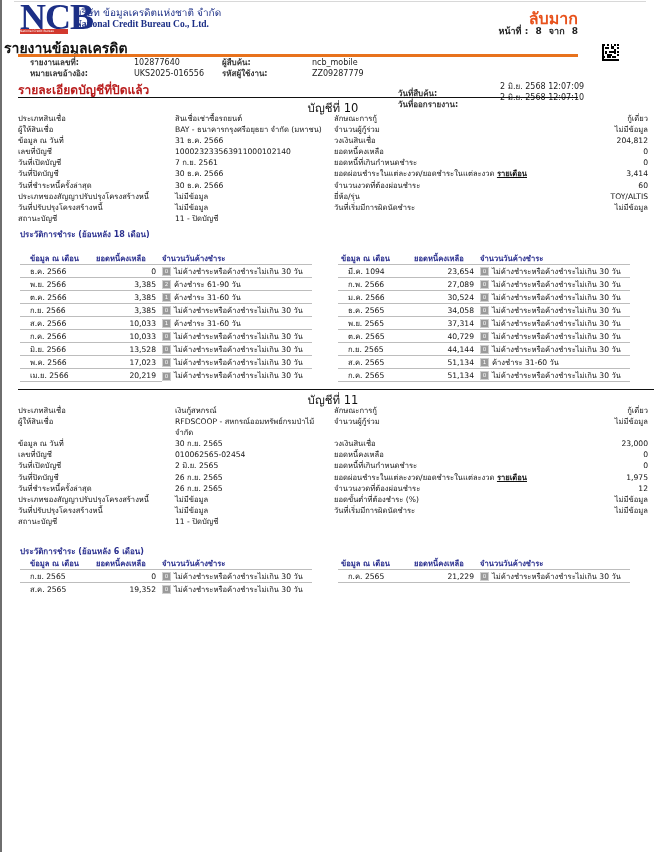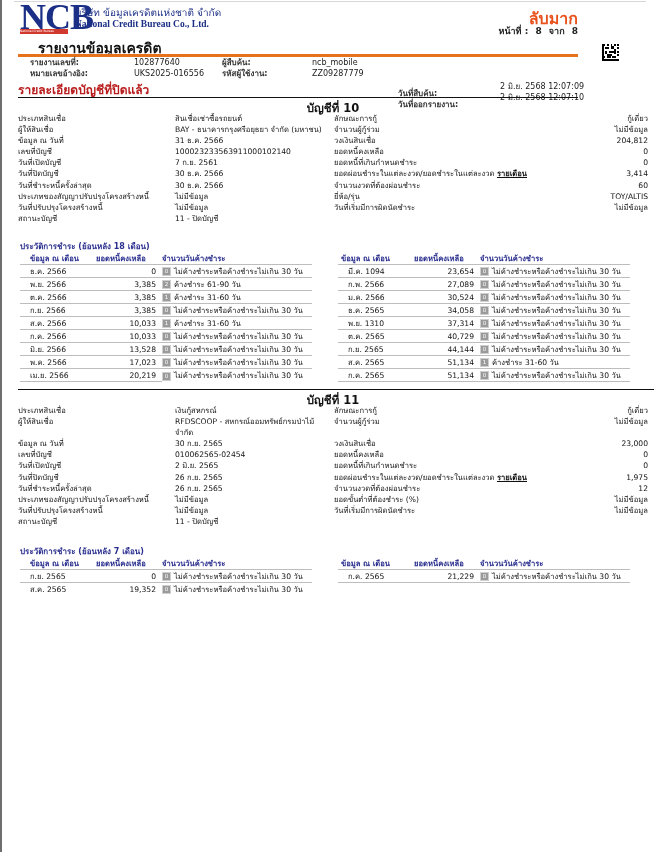--- a/index.html
+++ b/index.html
@@ -15,31 +15,31 @@
   .logo-strip { width:48px; height:5px; background:#d2392e; margin-top:1px; font-size:3px; color:#fff; line-height:5px; overflow:hidden; white-space:nowrap; }
   .company-th { position:absolute; left:75px; top:5px; font-size:10px; color:#1c2f86; font-family:"DejaVu Sans",sans-serif; }
   .company-en { position:absolute; left:75px; top:19px; font-size:9.5px; color:#1c2f86; font-weight:bold; font-family:"Liberation Serif","DejaVu Serif",serif; }
 
   .confidential { position:absolute; right:88px; top:6px; font-size:16px; font-weight:bold; color:#e8521c; }
   .page-num { position:absolute; right:88px; top:24px; font-size:9px; font-weight:bold; color:#222; }
   .page-num span { margin-left:4px; }
 
   .barcode { position:absolute; left:602px; top:44px; width:17px; height:17px; }
 
-  .report-title { position:absolute; left:38px; top:37px; font-size:14px; font-weight:bold; color:#111; }
+  .report-title { position:absolute; left:4px; top:37px; font-size:14px; font-weight:bold; color:#111; }
   .orange-line { position:absolute; left:18px; top:54px; width:560px; height:3px; background:#e8721c; }
 
   .meta { position:absolute; top:57px; font-size:8px; line-height:11px; }
   .meta .lbl { font-weight:bold; color:#333; }
   .meta .val { color:#222; }
 
   .section-title { position:absolute; left:18px; top:80px; font-size:12px; color:#b91c1c; font-weight:bold; }
   .black-line { position:absolute; left:18px; width:560px; height:1px; background:#111; }
 
-  .acct-title { position:absolute; left:0; width:666px; text-align:center; font-size:11.5px; font-weight:bold; color:#111; }
+  .acct-title { position:absolute; left:0; width:666px; text-align:center; font-size:11.5px; font-weight:normal; color:#111; }
 
   .kv { position:absolute; font-size:7.6px; line-height:11.1px; color:#111; white-space:nowrap; }
   .kv .row { height:11.1px; }
   .right-val { text-align:right; }
   .ul { text-decoration:underline; font-weight:bold; }
 
   .hist-title { position:absolute; left:20px; font-size:8px; font-weight:bold; color:#2a2f8e; }
   .hist { position:absolute; font-size:7.6px; border-collapse:collapse; }
   .hist th { color:#2a2f8e; font-weight:bold; text-align:left; padding:0; height:10px; border-bottom:1px solid #bdbdbd; white-space:nowrap; }
   .hist td { padding:0; height:11px; border-bottom:1px solid #bdbdbd; white-space:nowrap; color:#111; }
@@ -165,21 +165,21 @@
   <div class="row">ไม่มีข้อมูล</div>
   <div class="row">204,812</div>
   <div class="row">0</div>
   <div class="row">0</div>
   <div class="row">3,414</div>
   <div class="row">60</div>
   <div class="row">TOY/ALTIS</div>
   <div class="row">ไม่มีข้อมูล</div>
 </div>
 
-<div class="hist-title" style="top:240px;">ประวัติการชำระ (ย้อนหลัง 18 เดือน)</div>
+<div class="hist-title" style="top:228px;">ประวัติการชำระ (ย้อนหลัง 18 เดือน)</div>
 
 <table class="hist" style="left:20px; top:252px;">
   <thead>
       <tr>
     <th class="c-month">ข้อมูล ณ เดือน</th>
     <th class="c-bal">ยอดหนี้คงเหลือ</th>
     <th class="c-status">จำนวนวันค้างชำระ</th>
   </tr>
     </thead>
   <tbody>
@@ -254,21 +254,21 @@
         <td class="c-month">ม.ค. 2566</td>
         <td class="c-bal">30,524</td>
         <td class="c-status"><span class="badge">0</span><span>ไม่ค้างชำระหรือค้างชำระไม่เกิน 30 วัน</span></td>
       </tr>
     <tr>
         <td class="c-month">ธ.ค. 2565</td>
         <td class="c-bal">34,058</td>
         <td class="c-status"><span class="badge">0</span><span>ไม่ค้างชำระหรือค้างชำระไม่เกิน 30 วัน</span></td>
       </tr>
     <tr>
-        <td class="c-month">พ.ย. 1310</td>
+        <td class="c-month">พ.ย. 2565</td>
         <td class="c-bal">37,314</td>
         <td class="c-status"><span class="badge">0</span><span>ไม่ค้างชำระหรือค้างชำระไม่เกิน 30 วัน</span></td>
       </tr>
     <tr>
         <td class="c-month">ต.ค. 2565</td>
         <td class="c-bal">40,729</td>
         <td class="c-status"><span class="badge">0</span><span>ไม่ค้างชำระหรือค้างชำระไม่เกิน 30 วัน</span></td>
       </tr>
     <tr>
         <td class="c-month">ก.ย. 2565</td>
@@ -336,21 +336,21 @@
   <div class="row"></div>
   <div class="row">23,000</div>
   <div class="row">0</div>
   <div class="row">0</div>
   <div class="row">1,975</div>
   <div class="row">12</div>
   <div class="row">ไม่มีข้อมูล</div>
   <div class="row">ไม่มีข้อมูล</div>
 </div>
 
-<div class="hist-title" style="top:545px;">ประวัติการชำระ (ย้อนหลัง 7 เดือน)</div>
+<div class="hist-title" style="top:545px;">ประวัติการชำระ (ย้อนหลัง 6 เดือน)</div>
 
 <table class="hist" style="left:20px; top:557px;">
   <thead>
       <tr>
     <th class="c-month">ข้อมูล ณ เดือน</th>
     <th class="c-bal">ยอดหนี้คงเหลือ</th>
     <th class="c-status">จำนวนวันค้างชำระ</th>
   </tr>
     </thead>
   <tbody>

